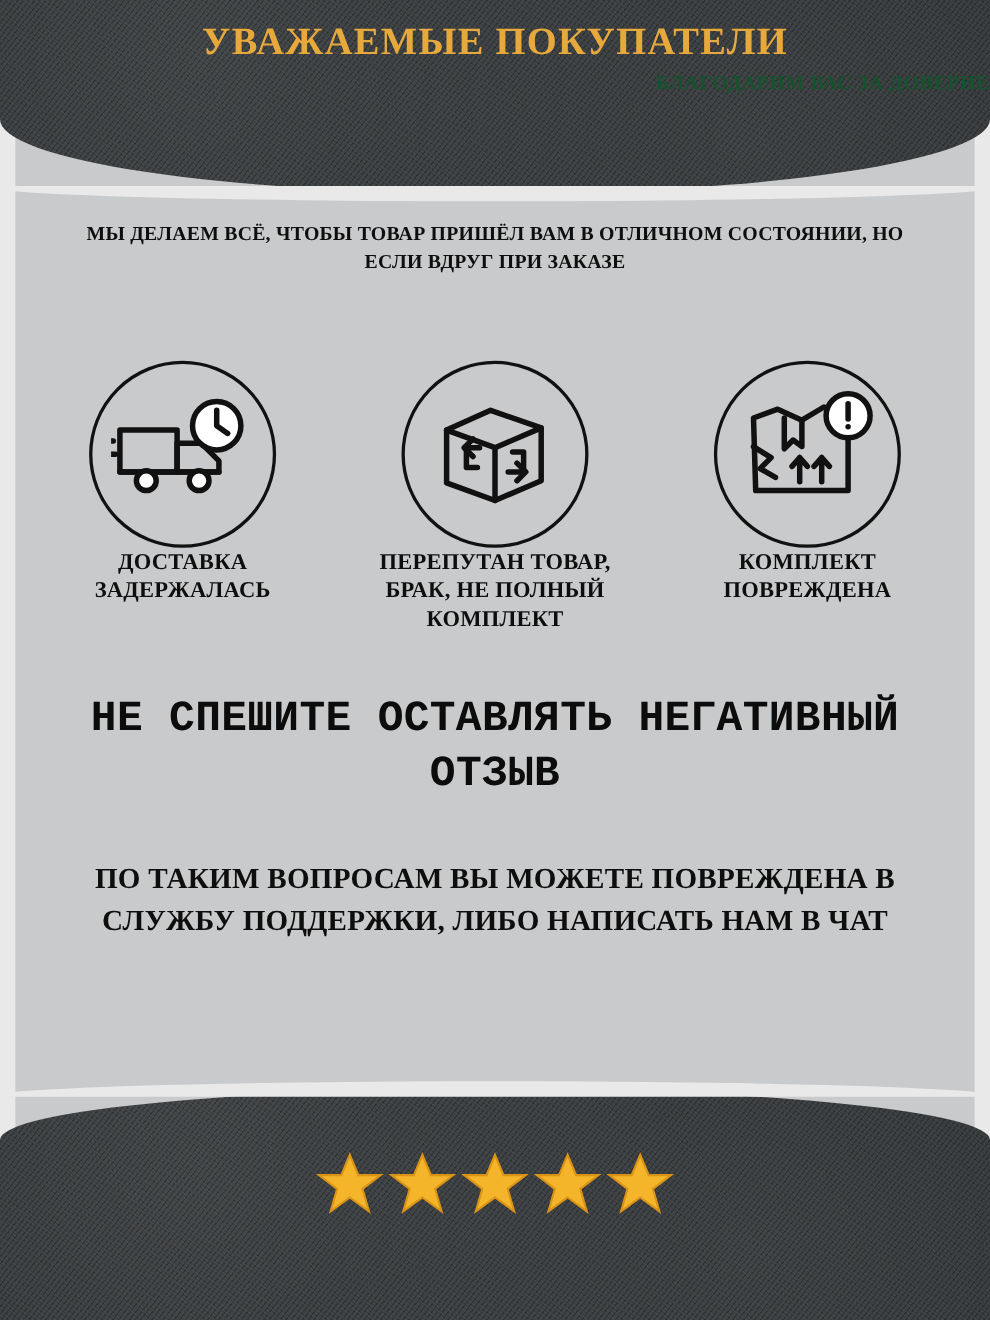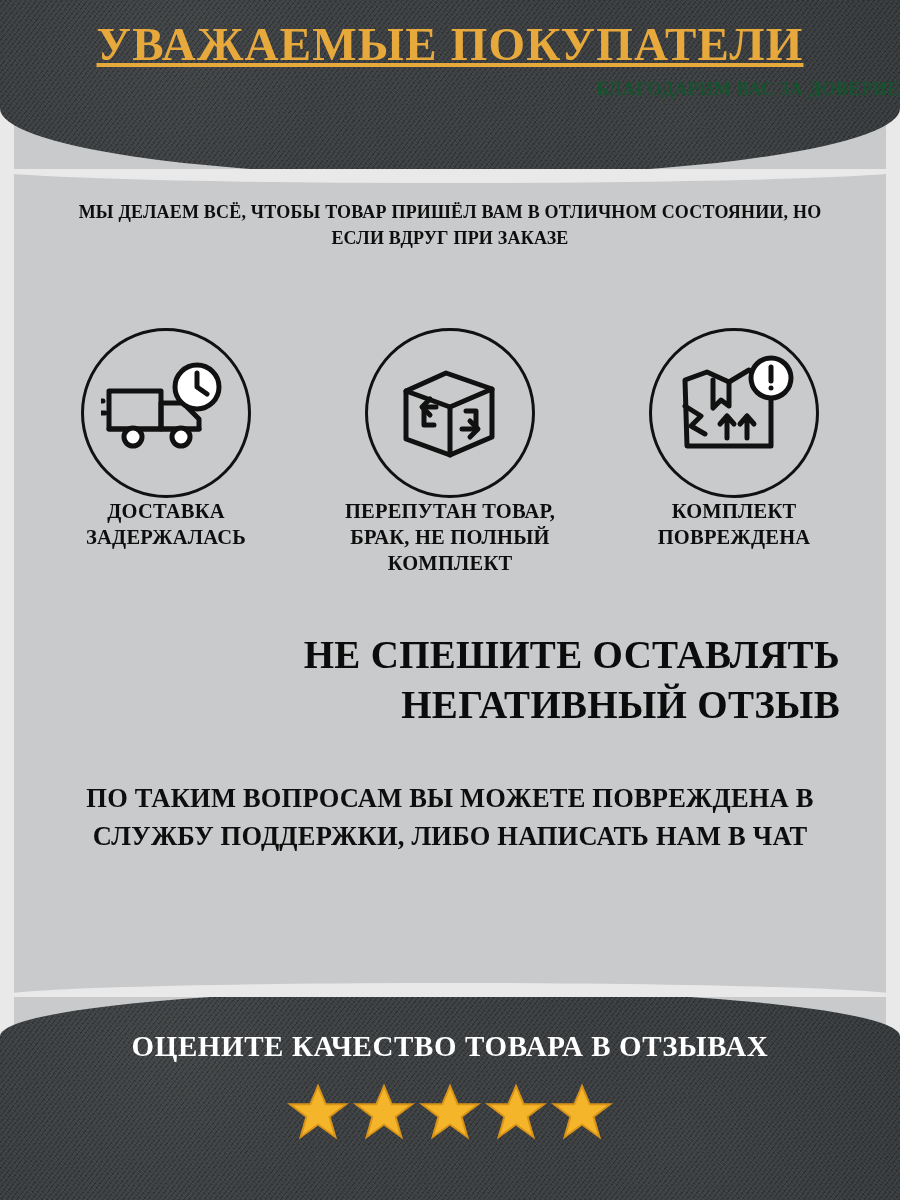--- a/index.html
+++ b/index.html
@@ -81,26 +81,25 @@
   
   .header {
     position: absolute;
     top: 18px;
     left: 0;
     width: 900px;
     text-align: center;
     z-index: 5;
   }
   .header-title {
-    font-size: 47px;
+    font-size: 35px;
     font-weight: bold;
     letter-spacing: 1.2px;
     color: #e7a93c;
     line-height: 1.12;
-    text-decoration: underline;
   }
   .header-sub {
     margin-top: 8px;
     font-size: 18px;
     font-weight: bold;
     letter-spacing: 0.6px;
     color: #14532d;
     line-height: 1.18;
     text-align: right;
   }
@@ -155,26 +154,27 @@
     line-height: 1.28;
     letter-spacing: 0.2px;
   }
 
   
   .big-heading {
     position: absolute;
     top: 630px;
     left: 60px;
     width: 780px;
-    text-align: right;
+    text-align: center;
     font-size: 39px;
     font-weight: bold;
     color: #0c0c0c;
     line-height: 1.28;
     letter-spacing: 0.3px;
+    font-family: Liberation Mono, monospace;
   }
 
   
   .support {
     position: absolute;
     top: 780px;
     left: 50px;
     width: 800px;
     text-align: center;
     font-size: 26.5px;
@@ -289,21 +289,20 @@
 
   </div>
 
   <div class="big-heading">НЕ СПЕШИТЕ ОСТАВЛЯТЬ НЕГАТИВНЫЙ ОТЗЫВ</div>
 
   <div class="support">ПО ТАКИМ ВОПРОСАМ ВЫ МОЖЕТЕ ПОВРЕЖДЕНА В СЛУЖБУ ПОДДЕРЖКИ, ЛИБО НАПИСАТЬ НАМ В ЧАТ</div>
 
   <div class="band band-bottom"></div>
 
   <div class="footer">
-    <div class="footer-title">ОЦЕНИТЕ КАЧЕСТВО ТОВАРА В ОТЗЫВАХ</div>
     <div class="stars">
       <svg class="star" width="62" height="60" viewBox="0 0 64 62">
           <polygon points="32,4 40,23 61,23 44,36 50,57 32,44 14,57 20,36 3,23 24,23" fill="#f4b52a" stroke="#d99317" stroke-width="2"></polygon>
         </svg>
       <svg class="star" width="62" height="60" viewBox="0 0 64 62">
           <polygon points="32,4 40,23 61,23 44,36 50,57 32,44 14,57 20,36 3,23 24,23" fill="#f4b52a" stroke="#d99317" stroke-width="2"></polygon>
         </svg>
       <svg class="star" width="62" height="60" viewBox="0 0 64 62">
           <polygon points="32,4 40,23 61,23 44,36 50,57 32,44 14,57 20,36 3,23 24,23" fill="#f4b52a" stroke="#d99317" stroke-width="2"></polygon>
         </svg>

